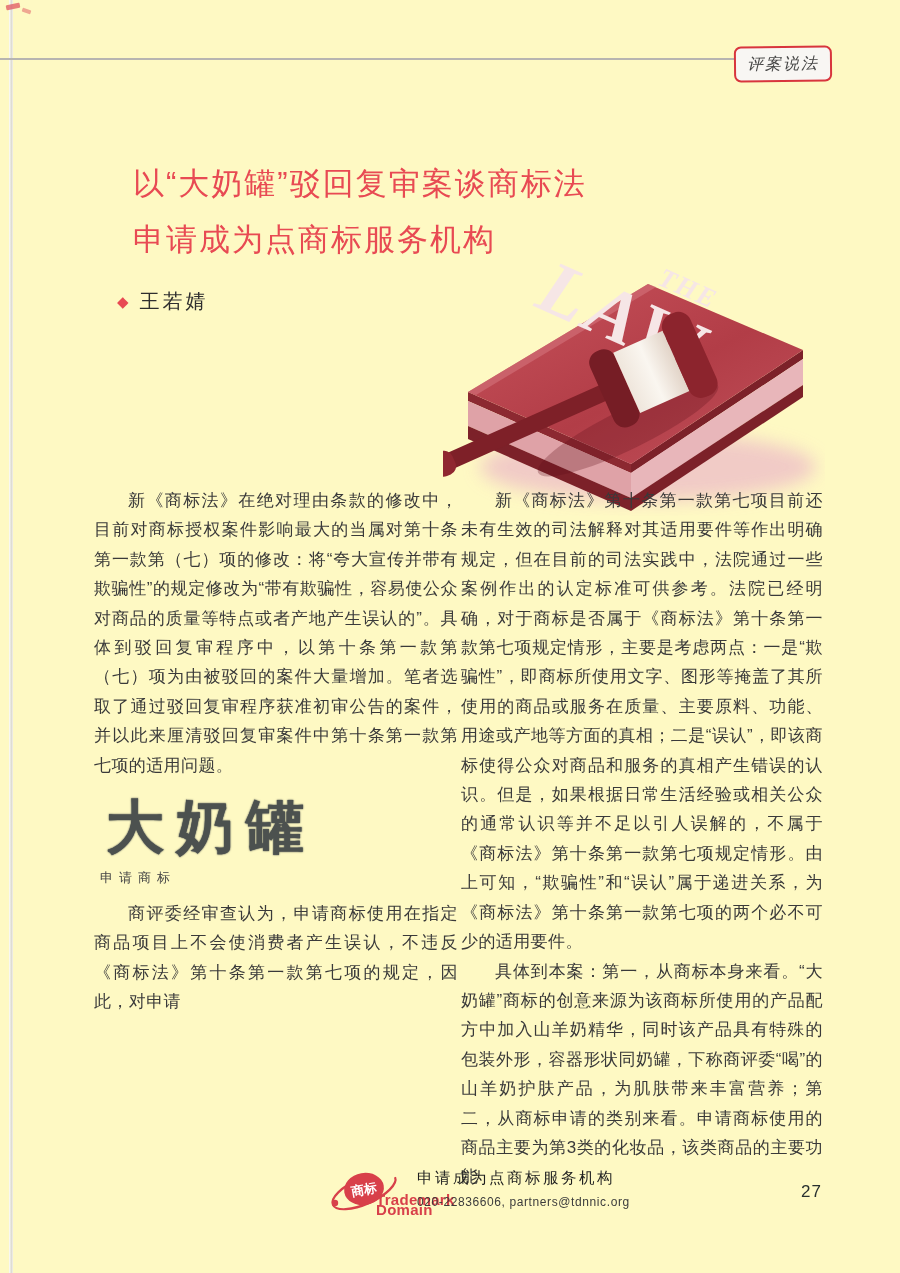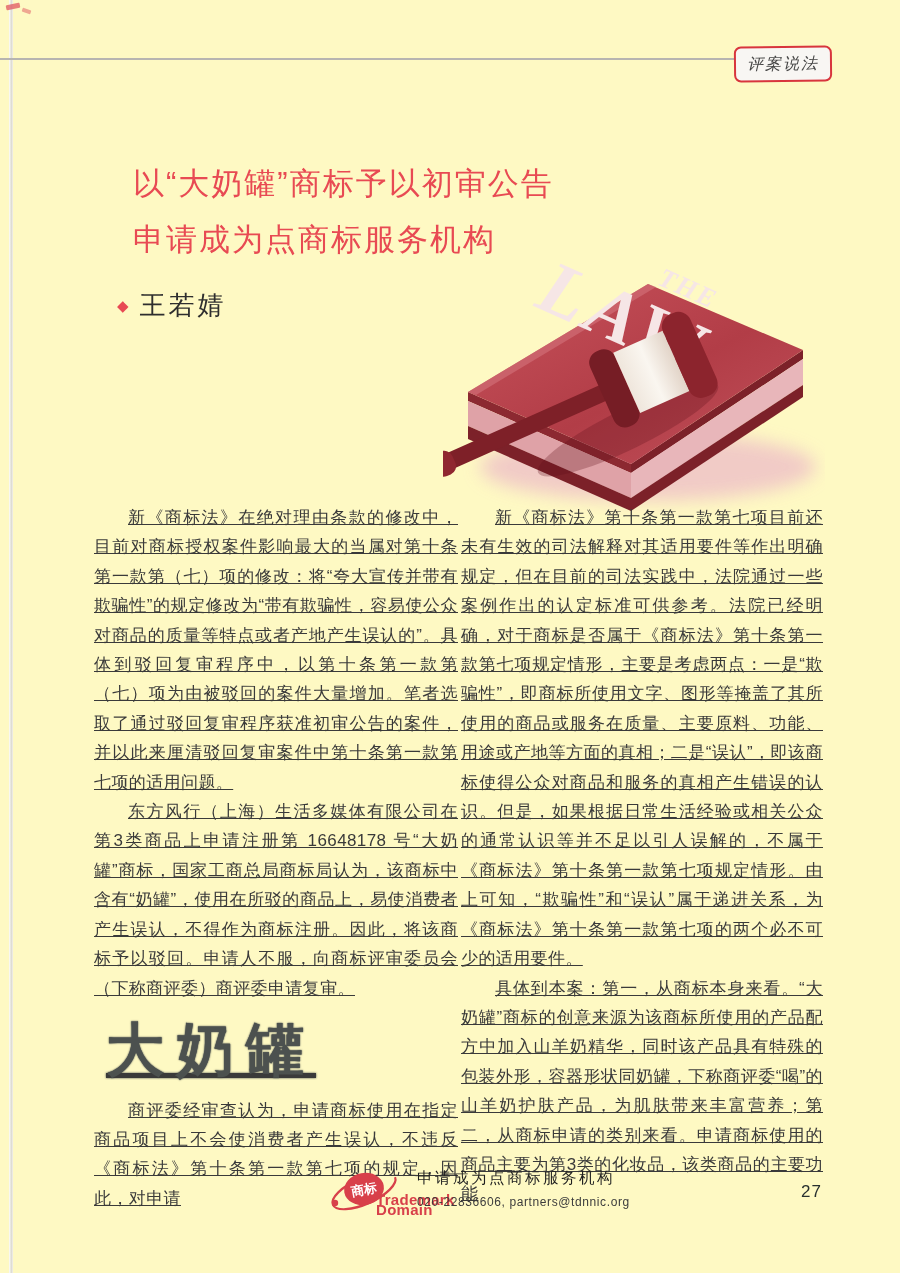--- a/index.html
+++ b/index.html
@@ -23,27 +23,27 @@
     display:flex;align-items:center;justify-content:center;
     transform:rotate(-.6deg);
   }
   .corner-label span{font-style:italic;font-size:16px;letter-spacing:2px;color:#474747;}
 
   
   .title{position:absolute;left:133px;top:156px;color:#e84a53;
     font-size:31px;line-height:56px;font-weight:500;letter-spacing:2px;white-space:nowrap;}
   .author{position:absolute;left:117px;top:288px;display:flex;align-items:center;gap:11px;}
   .author .diamond{color:#e84a53;font-size:15px;line-height:1;}
-  .author .name{font-size:26px;letter-spacing:3px;color:#2e2e2e;}
+  .author .name{font-size:20px;letter-spacing:3px;color:#2e2e2e;}
 
   
   .book-illustration{position:absolute;left:443px;top:224px;width:382px;height:292px;}
 
   
-  .col{position:absolute;top:503px;width:364px;text-decoration:underline;}
+  .col{position:absolute;top:486px;width:364px;}
   .col-left{left:94px;}
   .col-right{left:461px;width:362px;}
   .col p{margin:0;text-align:justify;text-indent:2em;
     font-size:17px;line-height:29.4px;letter-spacing:.4px;color:#3a3a3a;}
   .col p.no-indent{text-indent:0;}
 
   
   .tm-figure{margin:14px 0 12px;}
   .tm-mark{font-size:58px;font-weight:900;color:#4c514f;letter-spacing:12px;
     text-indent:12px;line-height:1.15;
@@ -70,21 +70,21 @@
   <div class="scan-edge"></div>
   <div class="corner-mark mark-a"></div>
   <div class="corner-mark mark-b"></div>
 
   <div class="top-rule"></div>
   <div class="corner-label">
     <span>评案说法</span>
   </div>
 
   <div class="title">
-    <div>以“大奶罐”商标予以初审公告</div>
+    <div>以“大奶罐”驳回复审案谈商标法</div>
     <div>申请成为点商标服务机构</div>
   </div>
   <div class="author">
     <span class="diamond">◆</span>
     <span class="name">王若婧</span>
   </div>
 
   <div class="book-illustration">
     <svg width="382" height="292" viewBox="0 0 382 292">
       <defs>
@@ -128,23 +128,23 @@
         <rect x="-26" y="152" width="22" height="25" rx="9" fill="#8f2730"></rect>
         <rect x="158" y="124" width="27" height="82" rx="12" fill="#761d25"></rect>
         <rect x="185" y="132" width="54" height="66" fill="url(#gradBand)"></rect>
         <rect x="239" y="120" width="30" height="90" rx="13" fill="#8c242d"></rect>
       </g>
     </svg>
   </div>
 
   <div class="col col-left">
     <p>新《商标法》在绝对理由条款的修改中，目前对商标授权案件影响最大的当属对第十条第一款第（七）项的修改：将“夸大宣传并带有欺骗性”的规定修改为“带有欺骗性，容易使公众对商品的质量等特点或者产地产生误认的”。具体到驳回复审程序中，以第十条第一款第（七）项为由被驳回的案件大量增加。笔者选取了通过驳回复审程序获准初审公告的案件，并以此来厘清驳回复审案件中第十条第一款第七项的适用问题。</p>
-    <p>东方风行（上海）生活多媒体有限公司在第3类商品上申请注册第 16648178 号“大奶罐”商标，国家工商总局商标局认为，该商标中含有“奶罐”，使用在所驳的商品上，易使消费者产生误认，不得作为商标注册。因此，将该商标予以驳回。申请人不服，向商标评审委员会（下称商评委）商评委申请复审。</p>
     <div class="tm-figure">
       <div class="tm-mark">大奶罐</div>
+      <div class="tm-caption">申请商标</div>
     </div>
     <p>商评委经审查认为，申请商标使用在指定商品项目上不会使消费者产生误认，不违反《商标法》第十条第一款第七项的规定，因此，对申请</p>
   </div>
 
   <div class="col col-right">
     <p>新《商标法》第十条第一款第七项目前还未有生效的司法解释对其适用要件等作出明确规定，但在目前的司法实践中，法院通过一些案例作出的认定标准可供参考。法院已经明确，对于商标是否属于《商标法》第十条第一款第七项规定情形，主要是考虑两点：一是“欺骗性”，即商标所使用文字、图形等掩盖了其所使用的商品或服务在质量、主要原料、功能、用途或产地等方面的真相；二是“误认”，即该商标使得公众对商品和服务的真相产生错误的认识。但是，如果根据日常生活经验或相关公众的通常认识等并不足以引人误解的，不属于《商标法》第十条第一款第七项规定情形。由上可知，“欺骗性”和“误认”属于递进关系，为《商标法》第十条第一款第七项的两个必不可少的适用要件。</p>
     <p>具体到本案：第一，从商标本身来看。“大奶罐”商标的创意来源为该商标所使用的产品配方中加入山羊奶精华，同时该产品具有特殊的包装外形，容器形状同奶罐，下称商评委“喝”的山羊奶护肤产品，为肌肤带来丰富营养；第二，从商标申请的类别来看。申请商标使用的商品主要为第3类的化妆品，该类商品的主要功能</p>
   </div>
 
   <div class="footer">

